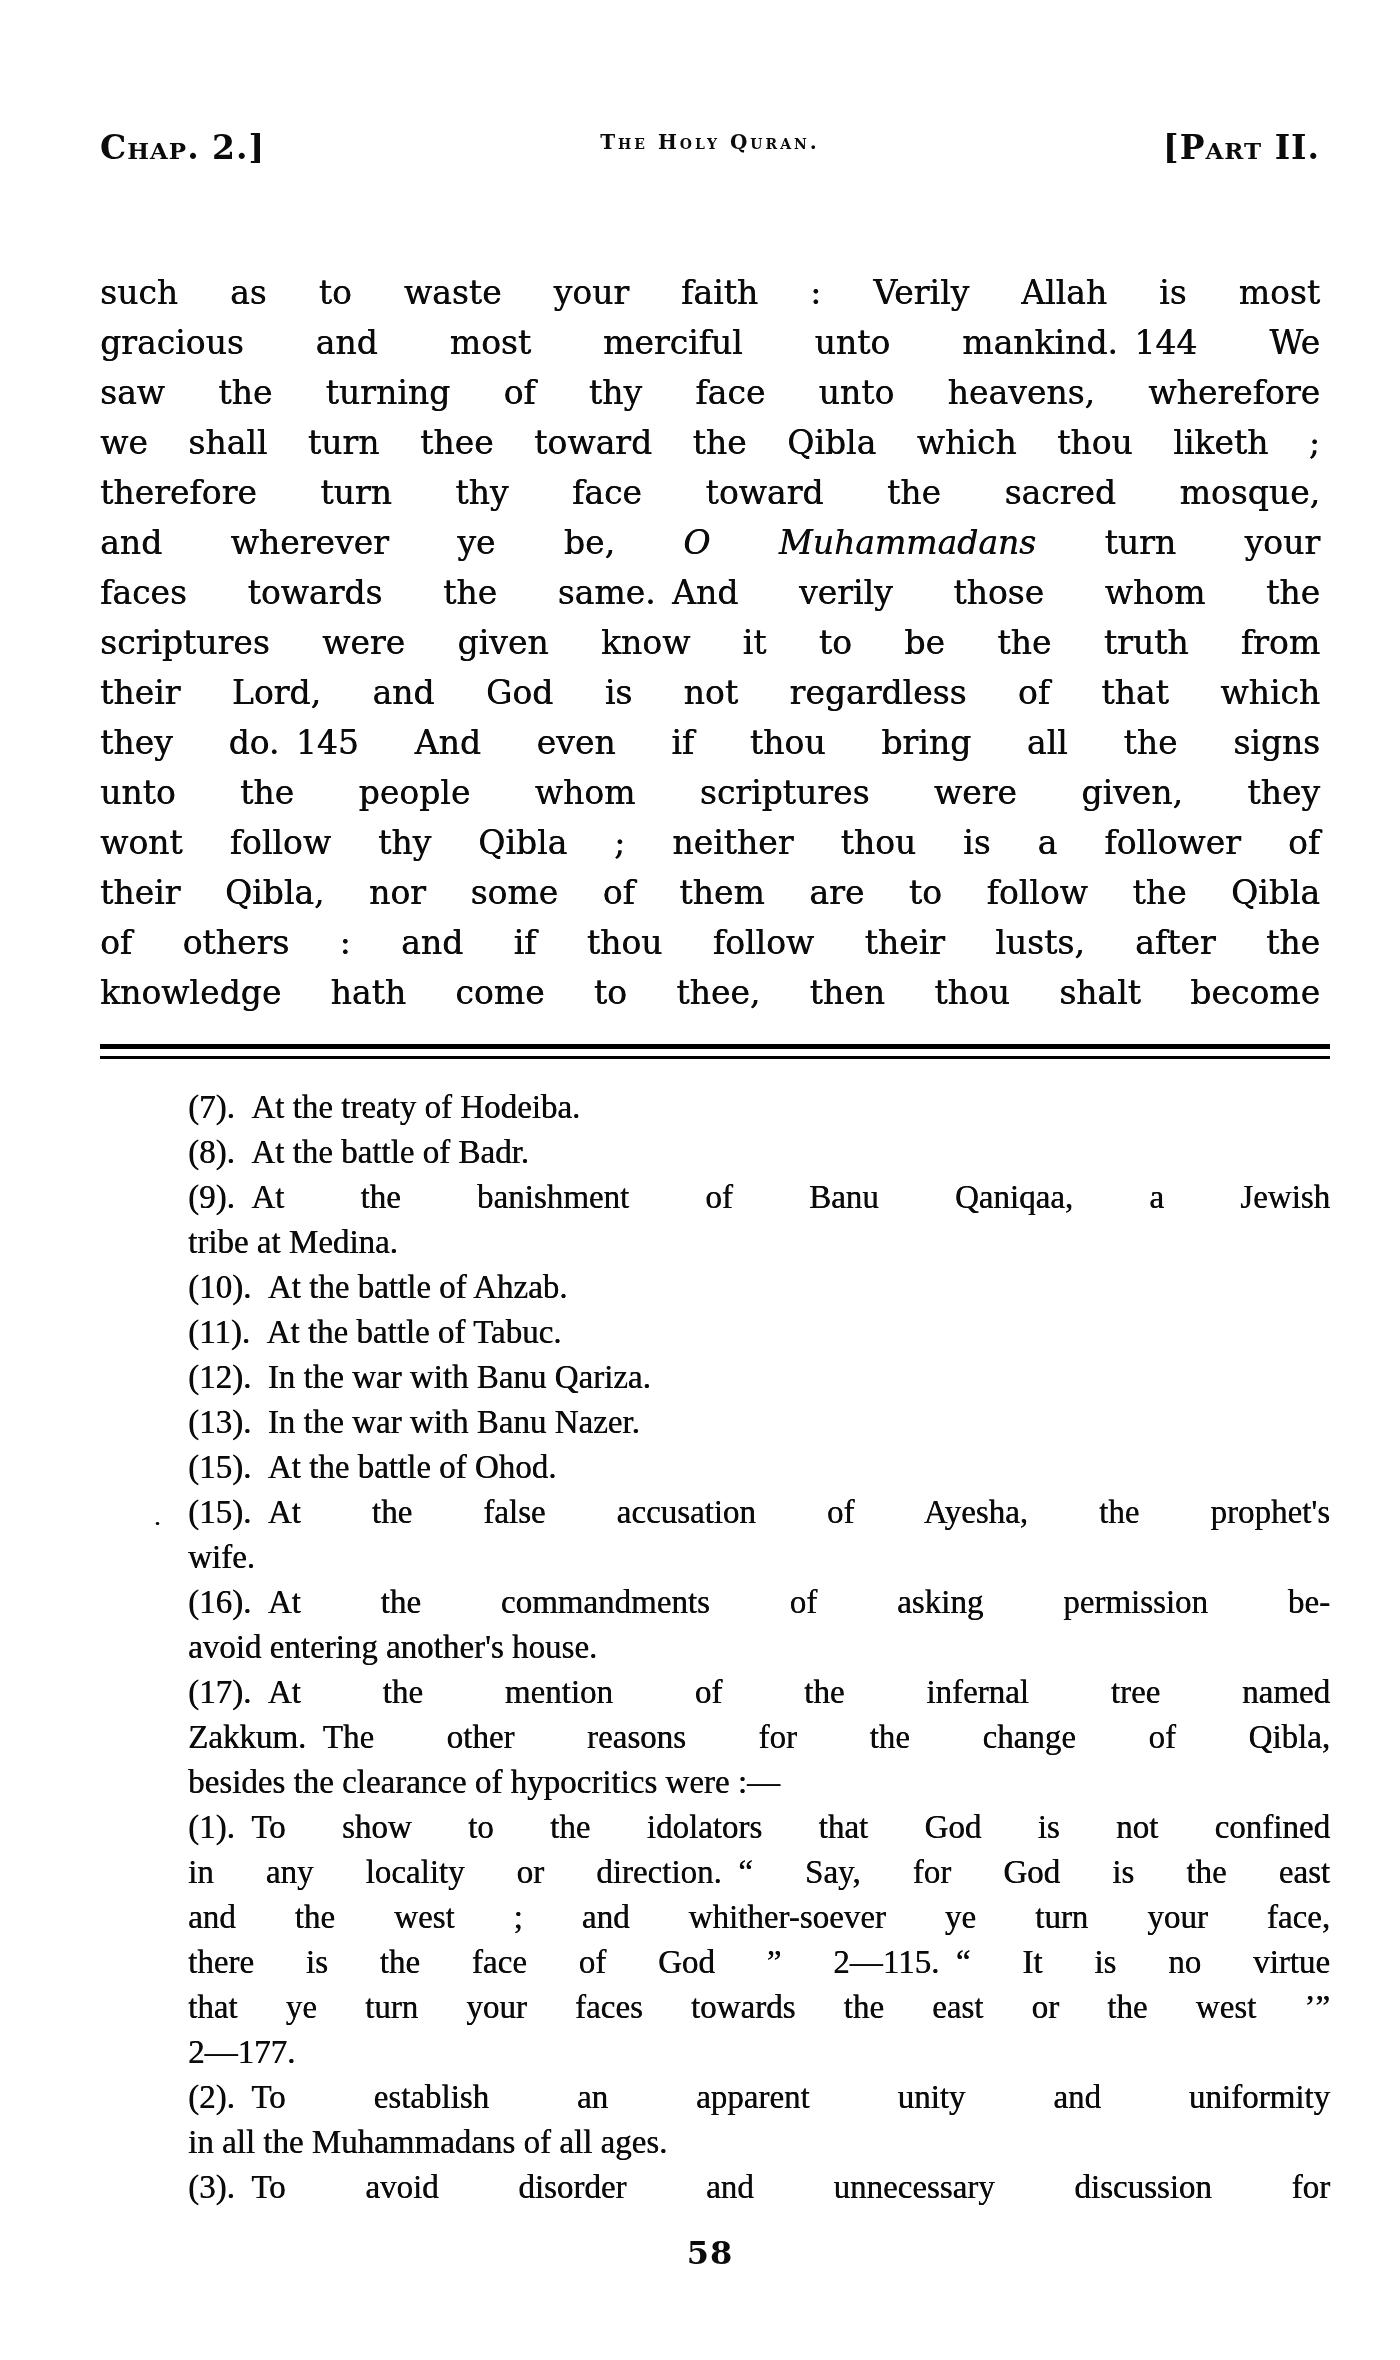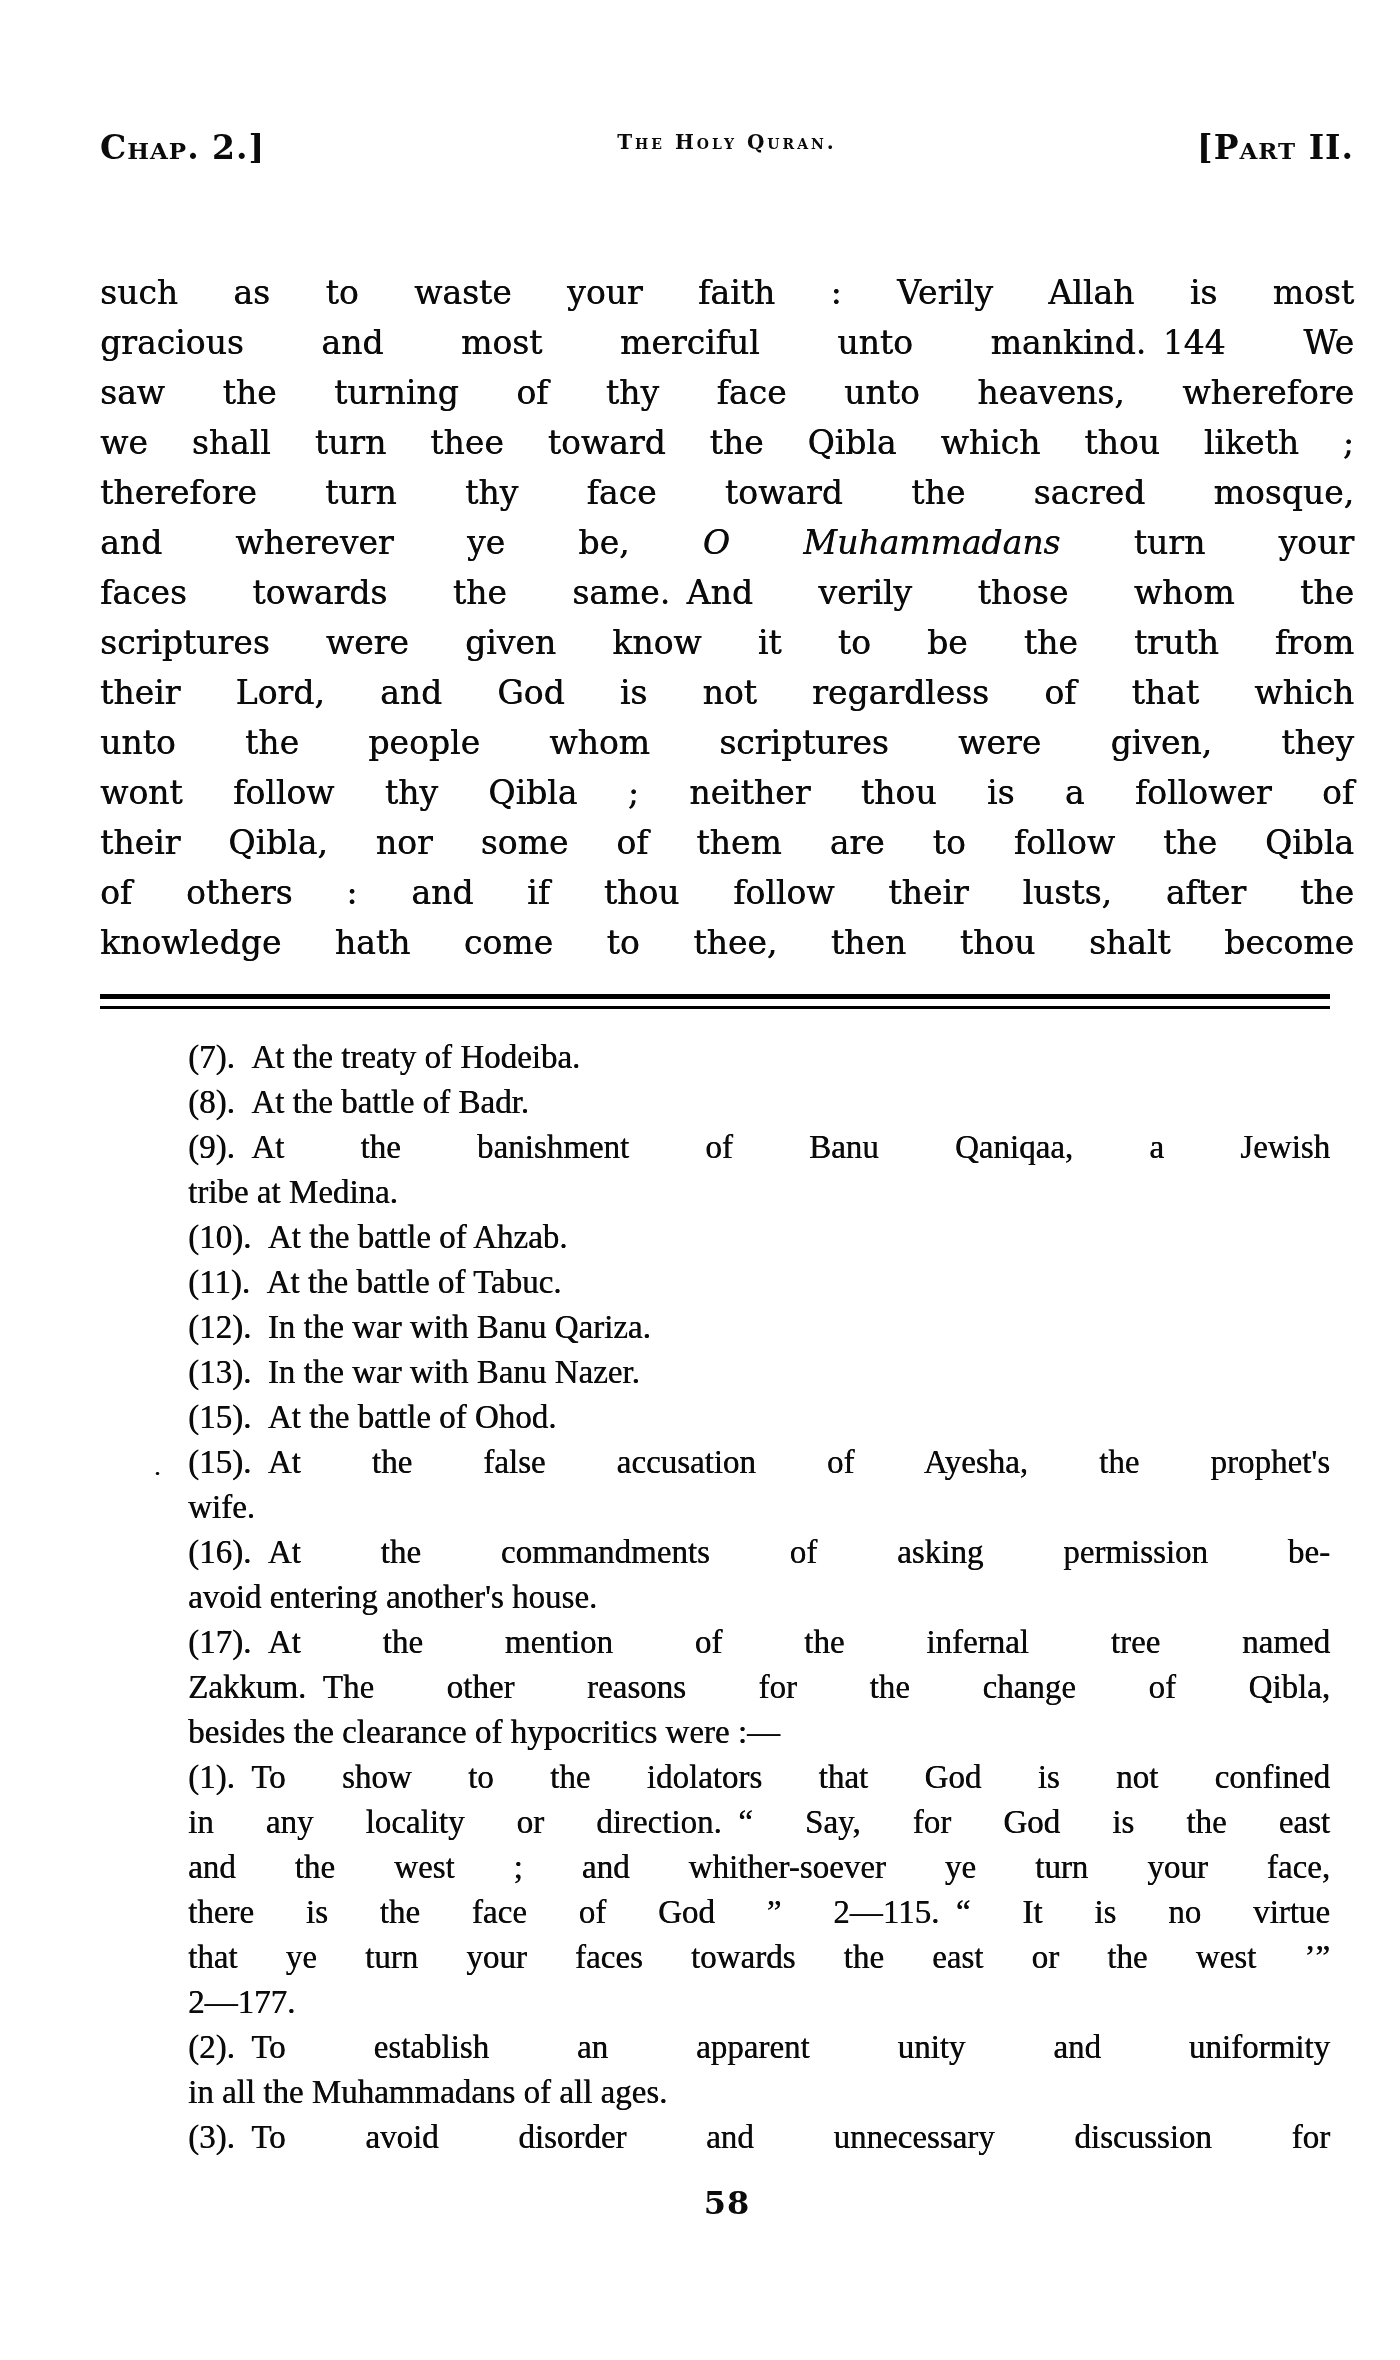--- a/index.html
+++ b/index.html
@@ -5,21 +5,21 @@
   html, body { margin: 0; padding: 0; background: #e8e8e4; }
   .page {
     position: relative;
     width: 1400px;
     height: 2360px;
     margin: 0 auto;
     background: #ffffff;
     color: #0b0b0b;
     font-family: "DejaVu Serif", "Liberation Serif", serif;
     box-sizing: border-box;
-    padding: 128px 46px 0 100px;
+    padding: 128px 80px 0 100px;
     overflow: hidden;
   }
   
   .header {
     position: relative;
     height: 44px;
     font-size: 33px;
     font-weight: bold;
   }
   .header .chap {
@@ -104,20 +104,21 @@
   <div class="bodytext">
     <div class="line just">such as to waste your faith : Verily Allah is most</div>
     <div class="line just">gracious and most merciful unto mankind. 144 We</div>
     <div class="line just">saw the turning of thy face unto heavens, wherefore</div>
     <div class="line just">we shall turn thee toward the Qibla which thou liketh ;</div>
     <div class="line just">therefore turn thy face toward the sacred mosque,</div>
     <div class="line just"><span>and wherever ye be, </span><i>O Muhammadans</i><span> turn your</span></div>
     <div class="line just">faces towards the same. And verily those whom the</div>
     <div class="line just">scriptures were given know it to be the truth from</div>
     <div class="line just">their Lord, and God is not regardless of that which</div>
+    <div class="line just">they do. 145 And even if thou bring all the signs</div>
     <div class="line just">unto the people whom scriptures were given, they</div>
     <div class="line just">wont follow thy Qibla ; neither thou is a follower of</div>
     <div class="line just">their Qibla, nor some of them are to follow the Qibla</div>
     <div class="line just">of others : and if thou follow their lusts, after the</div>
     <div class="line just">knowledge hath come to thee, then thou shalt become</div>
   </div>
 
   <div class="rule"></div>
 
   <div class="footnotes">

